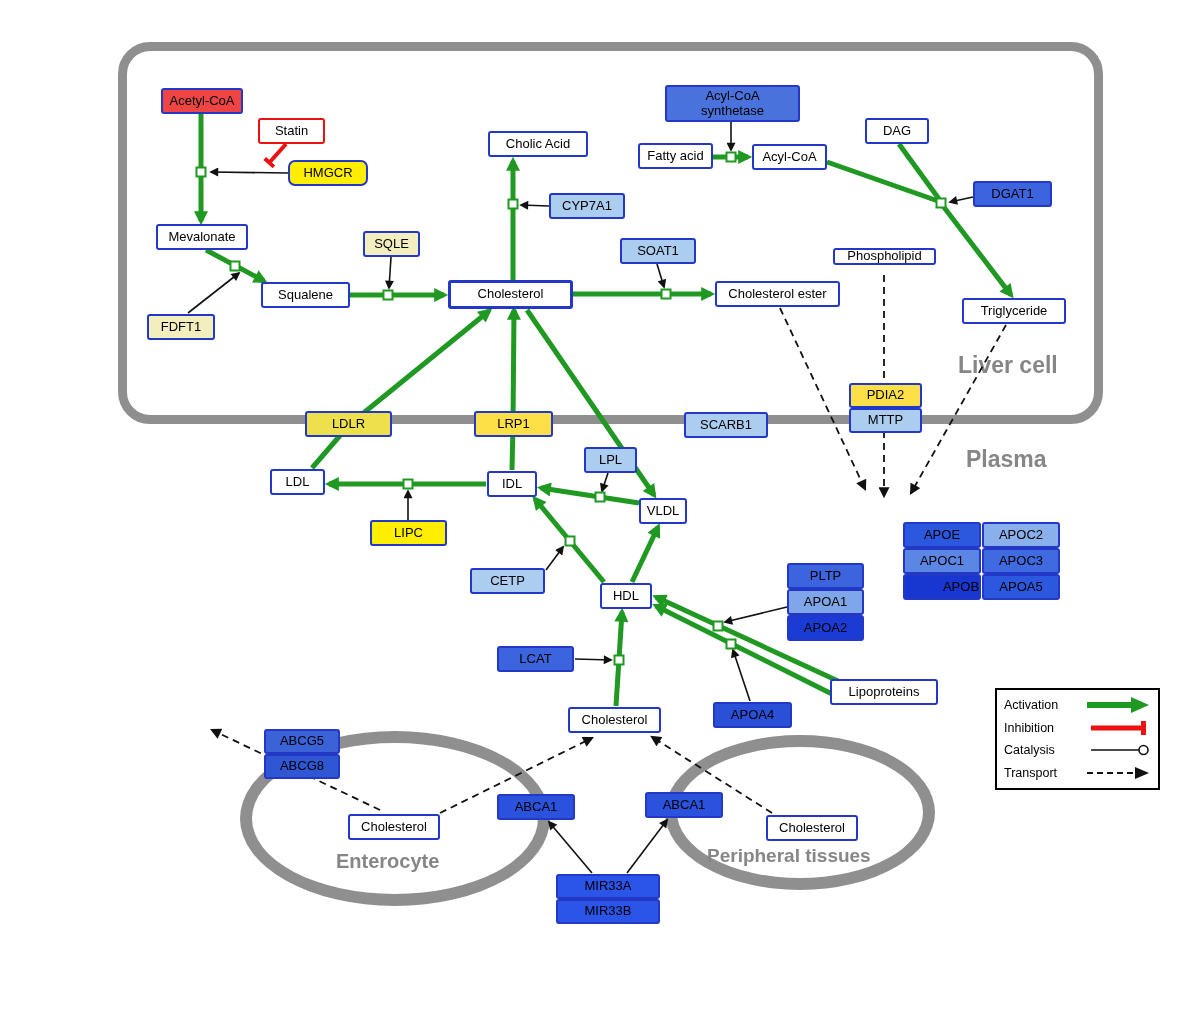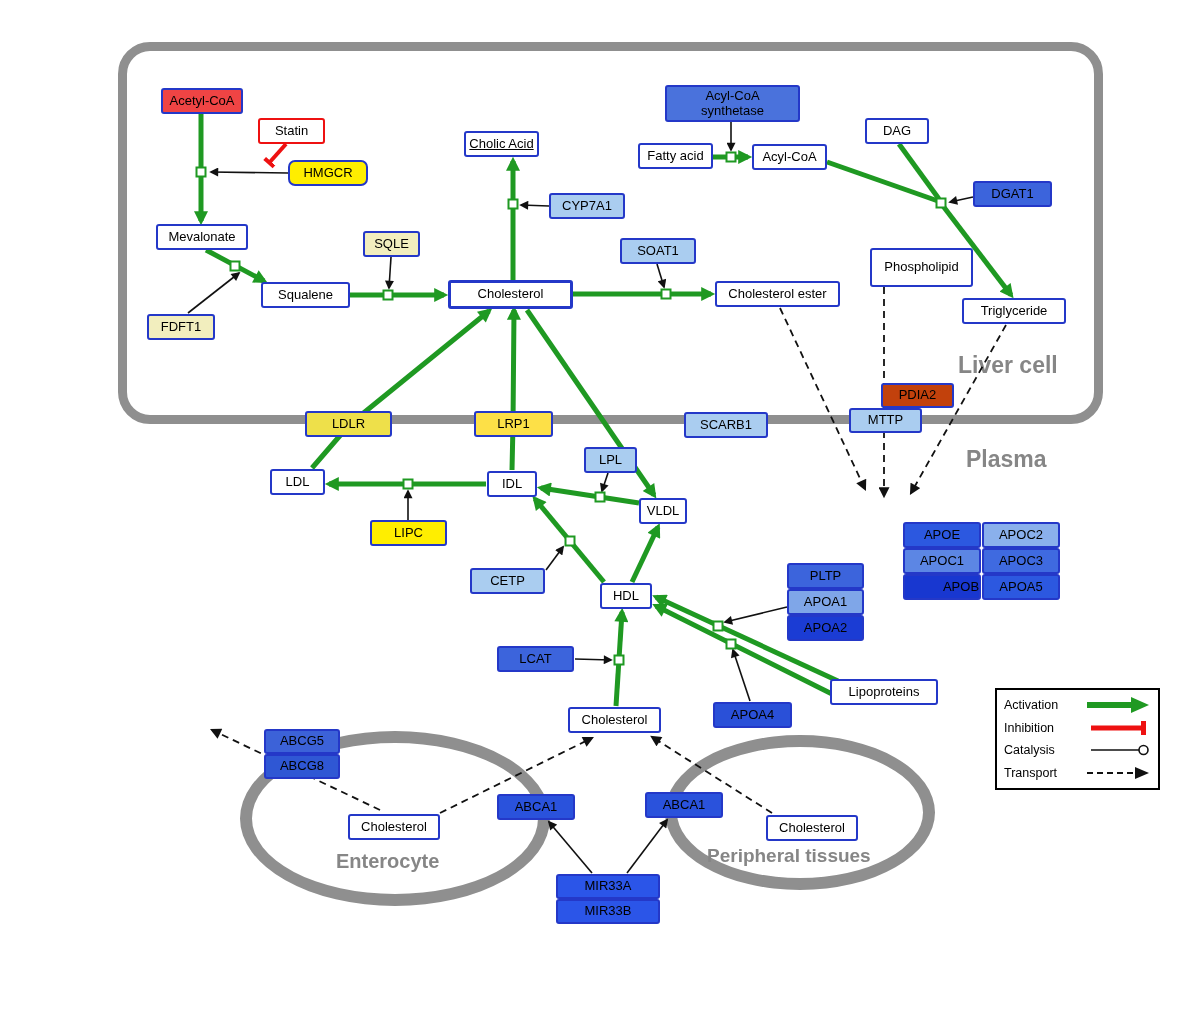--- a/index.html
+++ b/index.html
@@ -114,36 +114,36 @@
 
   <div id="nodes">
       <div class="node" style="left: 161px; top: 88px; width: 82px; height: 26px; background: #ef4444;">Acetyl-CoA</div>
       <div class="node" style="left: 258px; top: 118px; width: 67px; height: 26px; background: rgb(255, 255, 255); border-color: rgb(238, 17, 17);">Statin</div>
       <div class="node" style="left: 288px; top: 160px; width: 80px; height: 26px; background: rgb(255, 238, 0); border-radius: 7px;">HMGCR</div>
       <div class="node" style="left: 156px; top: 224px; width: 92px; height: 26px; background: rgb(255, 255, 255);">Mevalonate</div>
       <div class="node" style="left: 147px; top: 314px; width: 68px; height: 26px; background: rgb(242, 238, 190);">FDFT1</div>
       <div class="node" style="left: 261px; top: 282px; width: 89px; height: 26px; background: rgb(255, 255, 255);">Squalene</div>
       <div class="node" style="left: 363px; top: 231px; width: 57px; height: 26px; background: rgb(242, 238, 190);">SQLE</div>
       <div class="node" style="left: 448px; top: 280px; width: 125px; height: 29px; background: rgb(255, 255, 255); border-width: 3px;">Cholesterol</div>
-      <div class="node" style="left: 464px; top: 131px; width: 75px; height: 26px; background: rgb(255, 255, 255); text-decoration: underline;">Cholic Acid</div>
+      <div class="node" style="left: 488px; top: 131px; width: 100px; height: 26px; background: rgb(255, 255, 255);">Cholic Acid</div>
       <div class="node" style="left: 549px; top: 193px; width: 76px; height: 26px; background: rgb(170, 205, 240);">CYP7A1</div>
       <div class="node" style="left: 620px; top: 238px; width: 76px; height: 26px; background: rgb(170, 205, 240);">SOAT1</div>
       <div class="node" style="left: 715px; top: 281px; width: 125px; height: 26px; background: rgb(255, 255, 255);">Cholesterol ester</div>
       <div class="node" style="left: 665px; top: 85px; width: 135px; height: 37px; background: rgb(74, 114, 220);">Acyl-CoA
 synthetase</div>
       <div class="node" style="left: 638px; top: 143px; width: 75px; height: 26px; background: rgb(255, 255, 255);">Fatty acid</div>
       <div class="node" style="left: 752px; top: 144px; width: 75px; height: 26px; background: rgb(255, 255, 255);">Acyl-CoA</div>
       <div class="node" style="left: 865px; top: 118px; width: 64px; height: 26px; background: rgb(255, 255, 255);">DAG</div>
       <div class="node" style="left: 973px; top: 181px; width: 79px; height: 26px; background: rgb(60, 100, 220);">DGAT1</div>
-      <div class="node" style="left: 870px; top: 248px; width: 103px; height: 39px; background: rgb(255, 255, 255);">Phospholipid</div>
+      <div class="node" style="left: 833px; top: 248px; width: 103px; height: 17px; background: rgb(255, 255, 255);">Phospholipid</div>
       <div class="node" style="left: 962px; top: 298px; width: 104px; height: 26px; background: rgb(255, 255, 255);">Triglyceride</div>
       <div class="node" style="left: 305px; top: 411px; width: 87px; height: 26px; background: rgb(238, 224, 74);">LDLR</div>
       <div class="node" style="left: 474px; top: 411px; width: 79px; height: 26px; background: #fde047; text-align: right;">LRP1</div>
       <div class="node" style="left: 684px; top: 412px; width: 84px; height: 26px; background: rgb(170, 205, 240);">SCARB1</div>
-      <div class="node" style="left: 849px; top: 383px; width: 73px; height: 25px; background: #c2410c; margin-left: 32px;">PDIA2</div>
+      <div class="node" style="left: 849px; top: 383px; width: 73px; height: 25px; background: #fde047;">PDIA2</div>
       <div class="node" style="left: 849px; top: 408px; width: 73px; height: 25px; background: rgb(170, 205, 240);">MTTP</div>
       <div class="node" style="left: 270px; top: 469px; width: 55px; height: 26px; background: rgb(255, 255, 255);">LDL</div>
       <div class="node" style="left: 487px; top: 471px; width: 50px; height: 26px; background: rgb(255, 255, 255);">IDL</div>
       <div class="node" style="left: 584px; top: 447px; width: 53px; height: 26px; background: rgb(170, 205, 240);">LPL</div>
       <div class="node" style="left: 639px; top: 498px; width: 48px; height: 26px; background: rgb(255, 255, 255);">VLDL</div>
       <div class="node" style="left: 370px; top: 520px; width: 77px; height: 26px; background: rgb(255, 238, 0);">LIPC</div>
       <div class="node" style="left: 470px; top: 568px; width: 75px; height: 26px; background: rgb(170, 205, 240);">CETP</div>
       <div class="node" style="left: 600px; top: 583px; width: 52px; height: 26px; background: rgb(255, 255, 255);">HDL</div>
       <div class="node" style="left: 787px; top: 563px; width: 77px; height: 26px; background: rgb(60, 100, 220);">PLTP</div>
       <div class="node" style="left: 787px; top: 589px; width: 77px; height: 26px; background: rgb(127, 166, 232);">APOA1</div>

